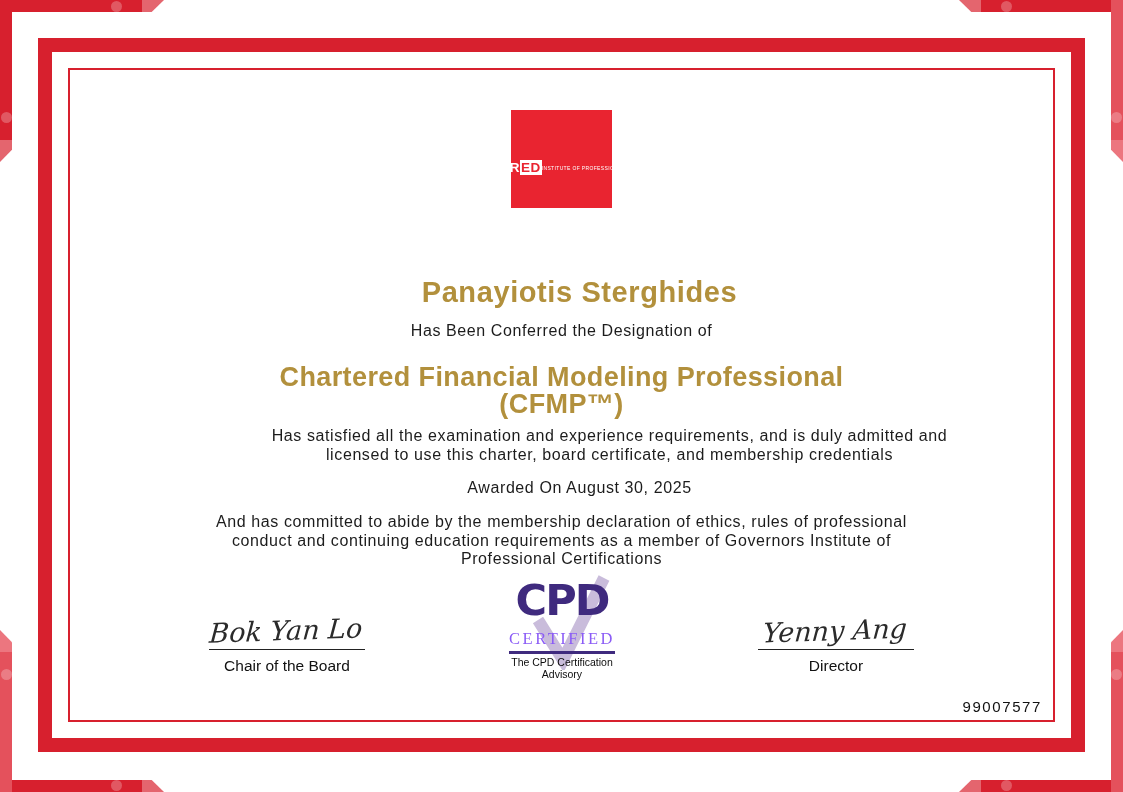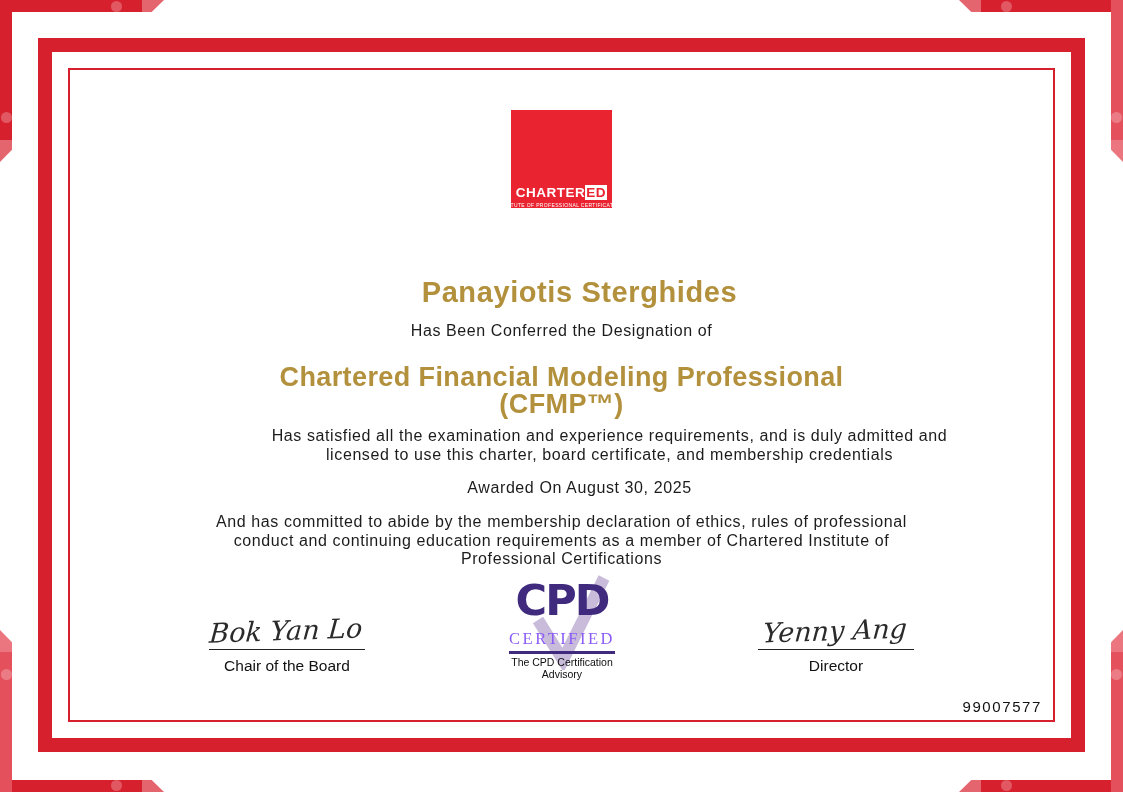--- a/index.html
+++ b/index.html
@@ -41,21 +41,21 @@
   }
   .frame-thin {
     position:absolute; left:68px; top:68px; right:68px; bottom:70px;
     border:2px solid #d7202e;
   }
 
   
   .brand-logo {
     position:absolute; left:511px; top:110px; width:101px; height:98px;
     background:#e92430; color:#ffffff; text-align:center;
-    display:flex; flex-direction:column; justify-content:flex-end; align-items:center;
+    display:flex; justify-content:center; align-items:center;
     padding-top:16px;
   }
   .brand-line { font-weight:bold; font-size:13.5px; letter-spacing:0.5px; white-space:nowrap; }
   .brand-suffix { background:#ffffff; color:#e92430; padding:0 1px; }
   .brand-tagline { font-size:5px; letter-spacing:0.35px; margin-top:2px; white-space:nowrap; }
 
   
   .txt { position:absolute; left:0; width:100%; text-align:center; color:#1c1c1c; }
   .body-copy { font-size:16px; line-height:18.5px; letter-spacing:0.6px; }
   .intro { top:226px; }
@@ -156,21 +156,21 @@
 
   <div class="txt body-copy requirements">
       <div>Has satisfied all the examination and experience requirements, and is duly admitted and</div>
       <div>licensed to use this charter, board certificate, and membership credentials</div>
     </div>
 
   <div class="txt body-copy awarded">Awarded On August 30, 2025</div>
 
   <div class="txt body-copy commitment">
       <div>And has committed to abide by the membership declaration of ethics, rules of professional</div>
-      <div>conduct and continuing education requirements as a member of Chartered Institute of</div>
+      <div>conduct and continuing education requirements as a member of Governors Institute of</div>
       <div>Professional Certifications</div>
     </div>
 
   <div class="sig-block left">
     <div class="sig-script">Bok Yan Lo</div>
     <div class="sig-line"></div>
     <div class="sig-title">Chair of the Board</div>
   </div>
 
   <div class="cpd-badge">

